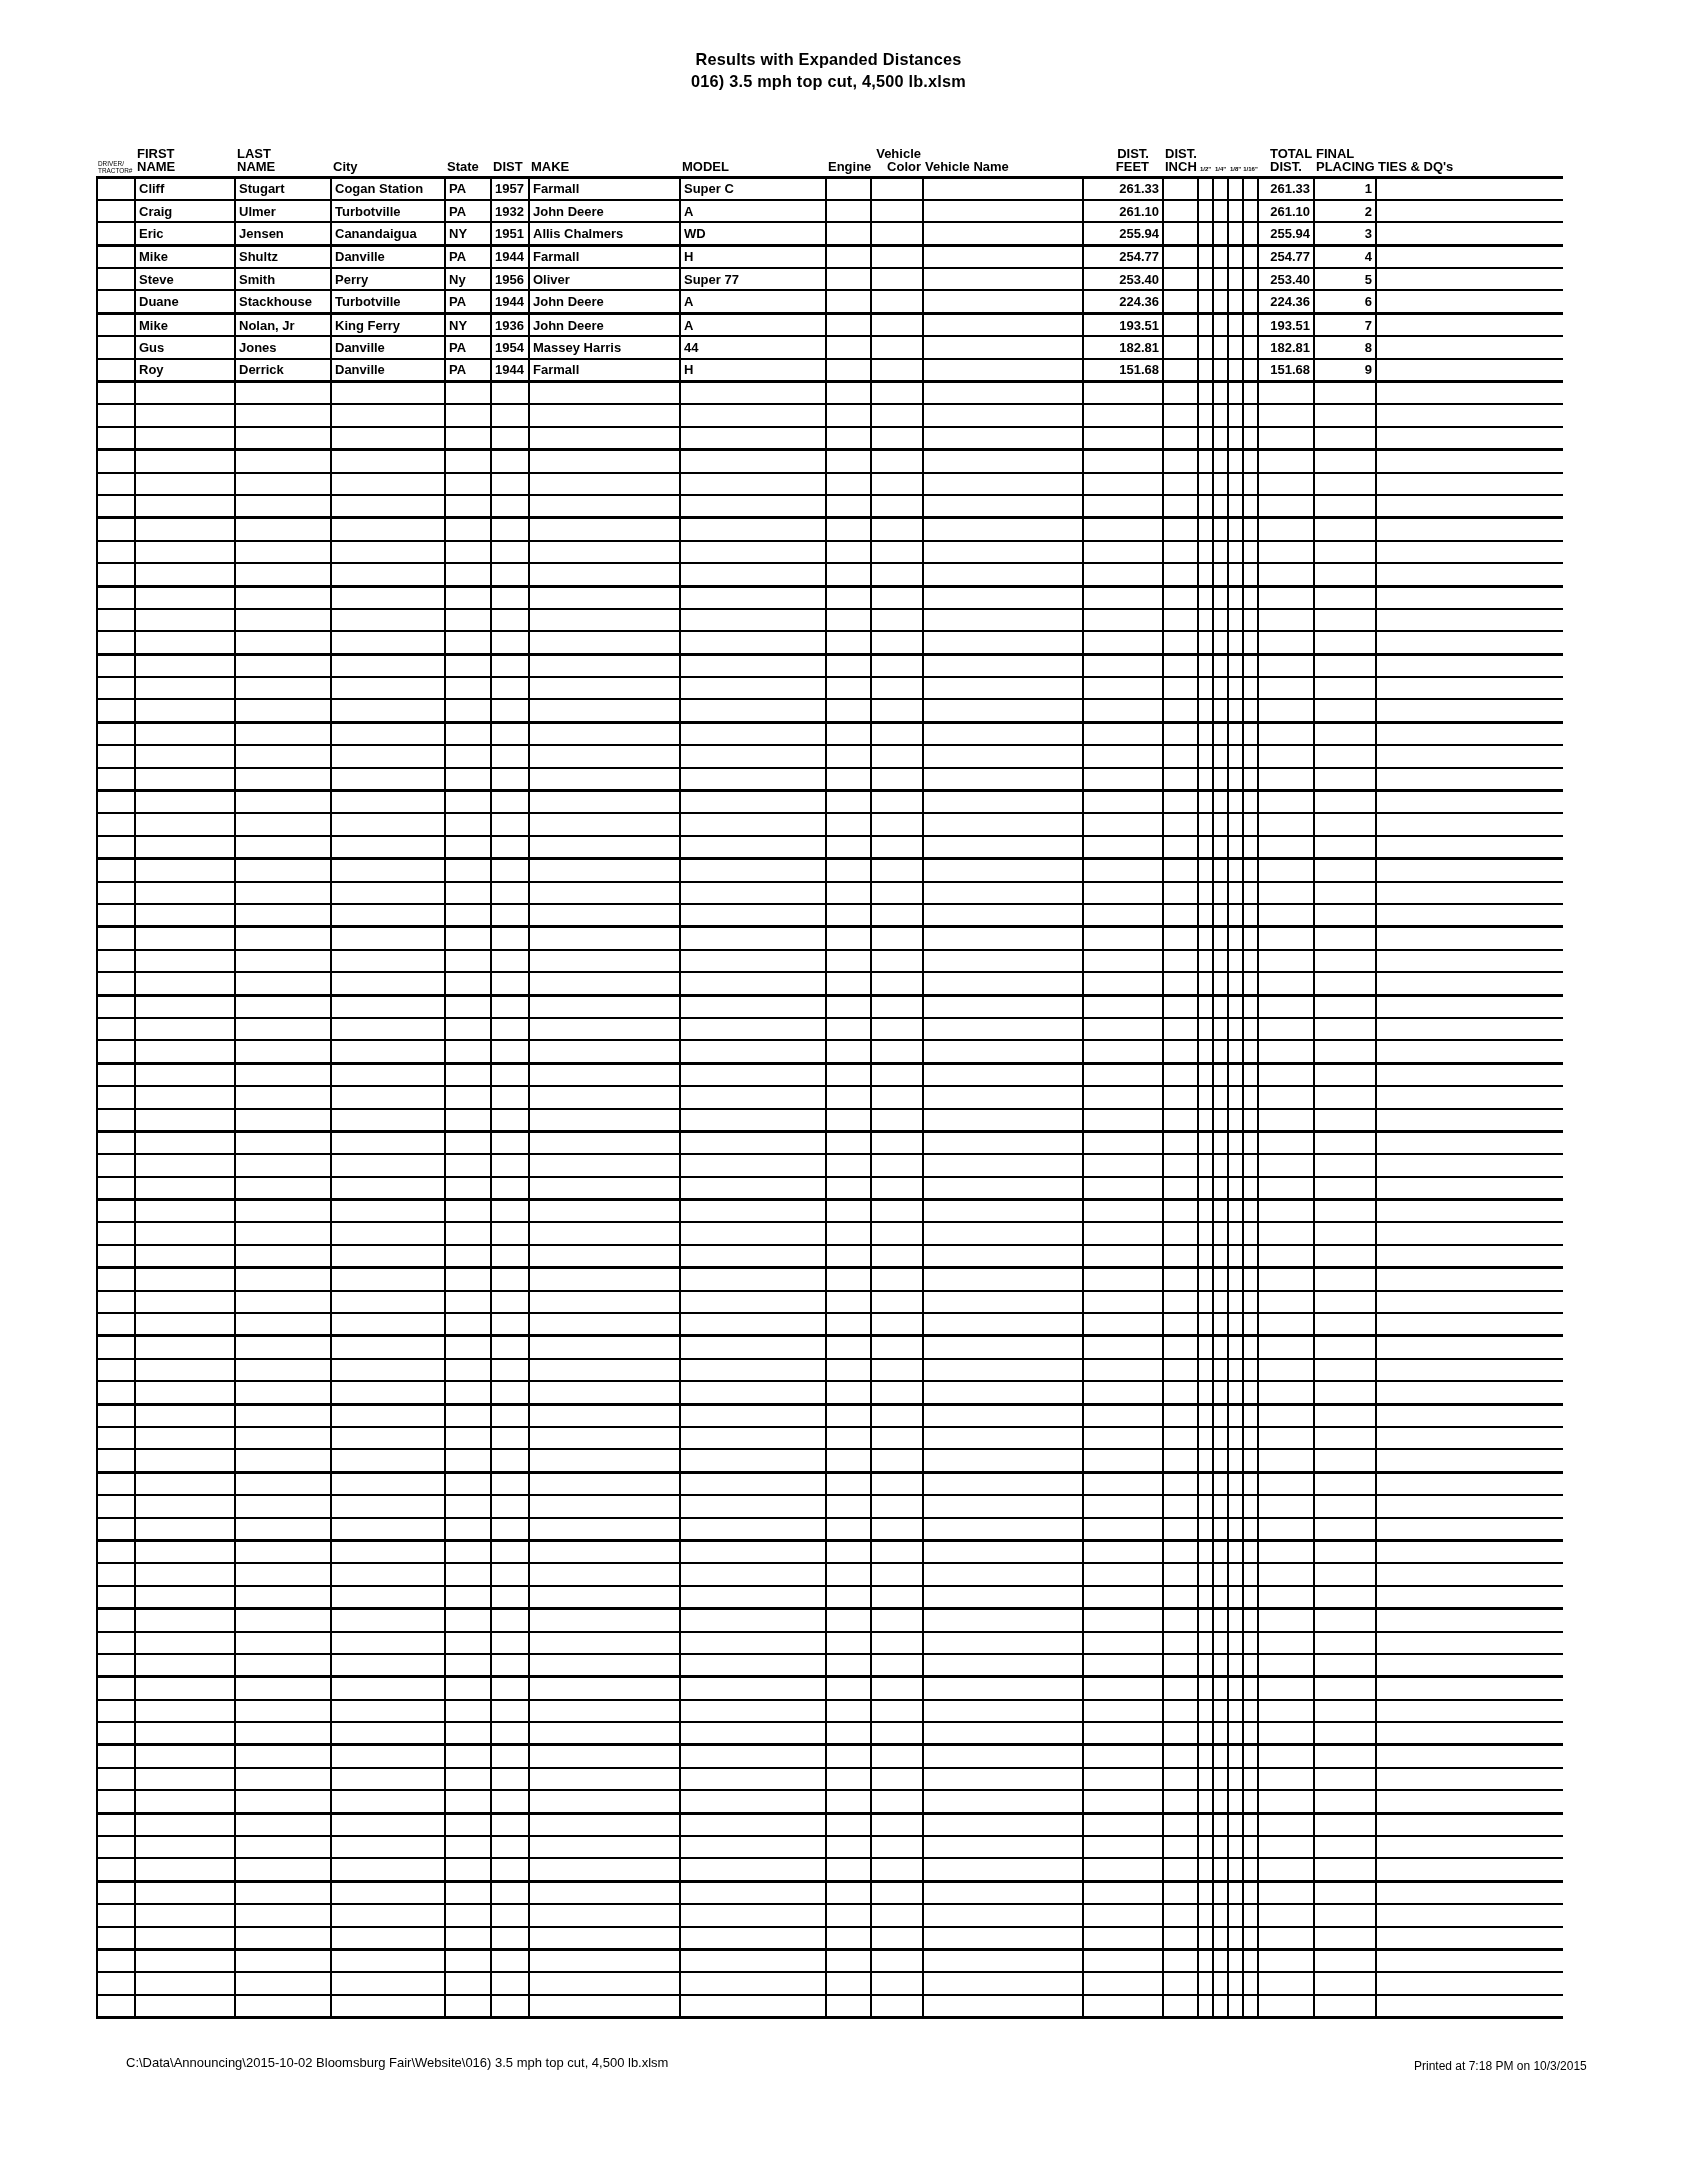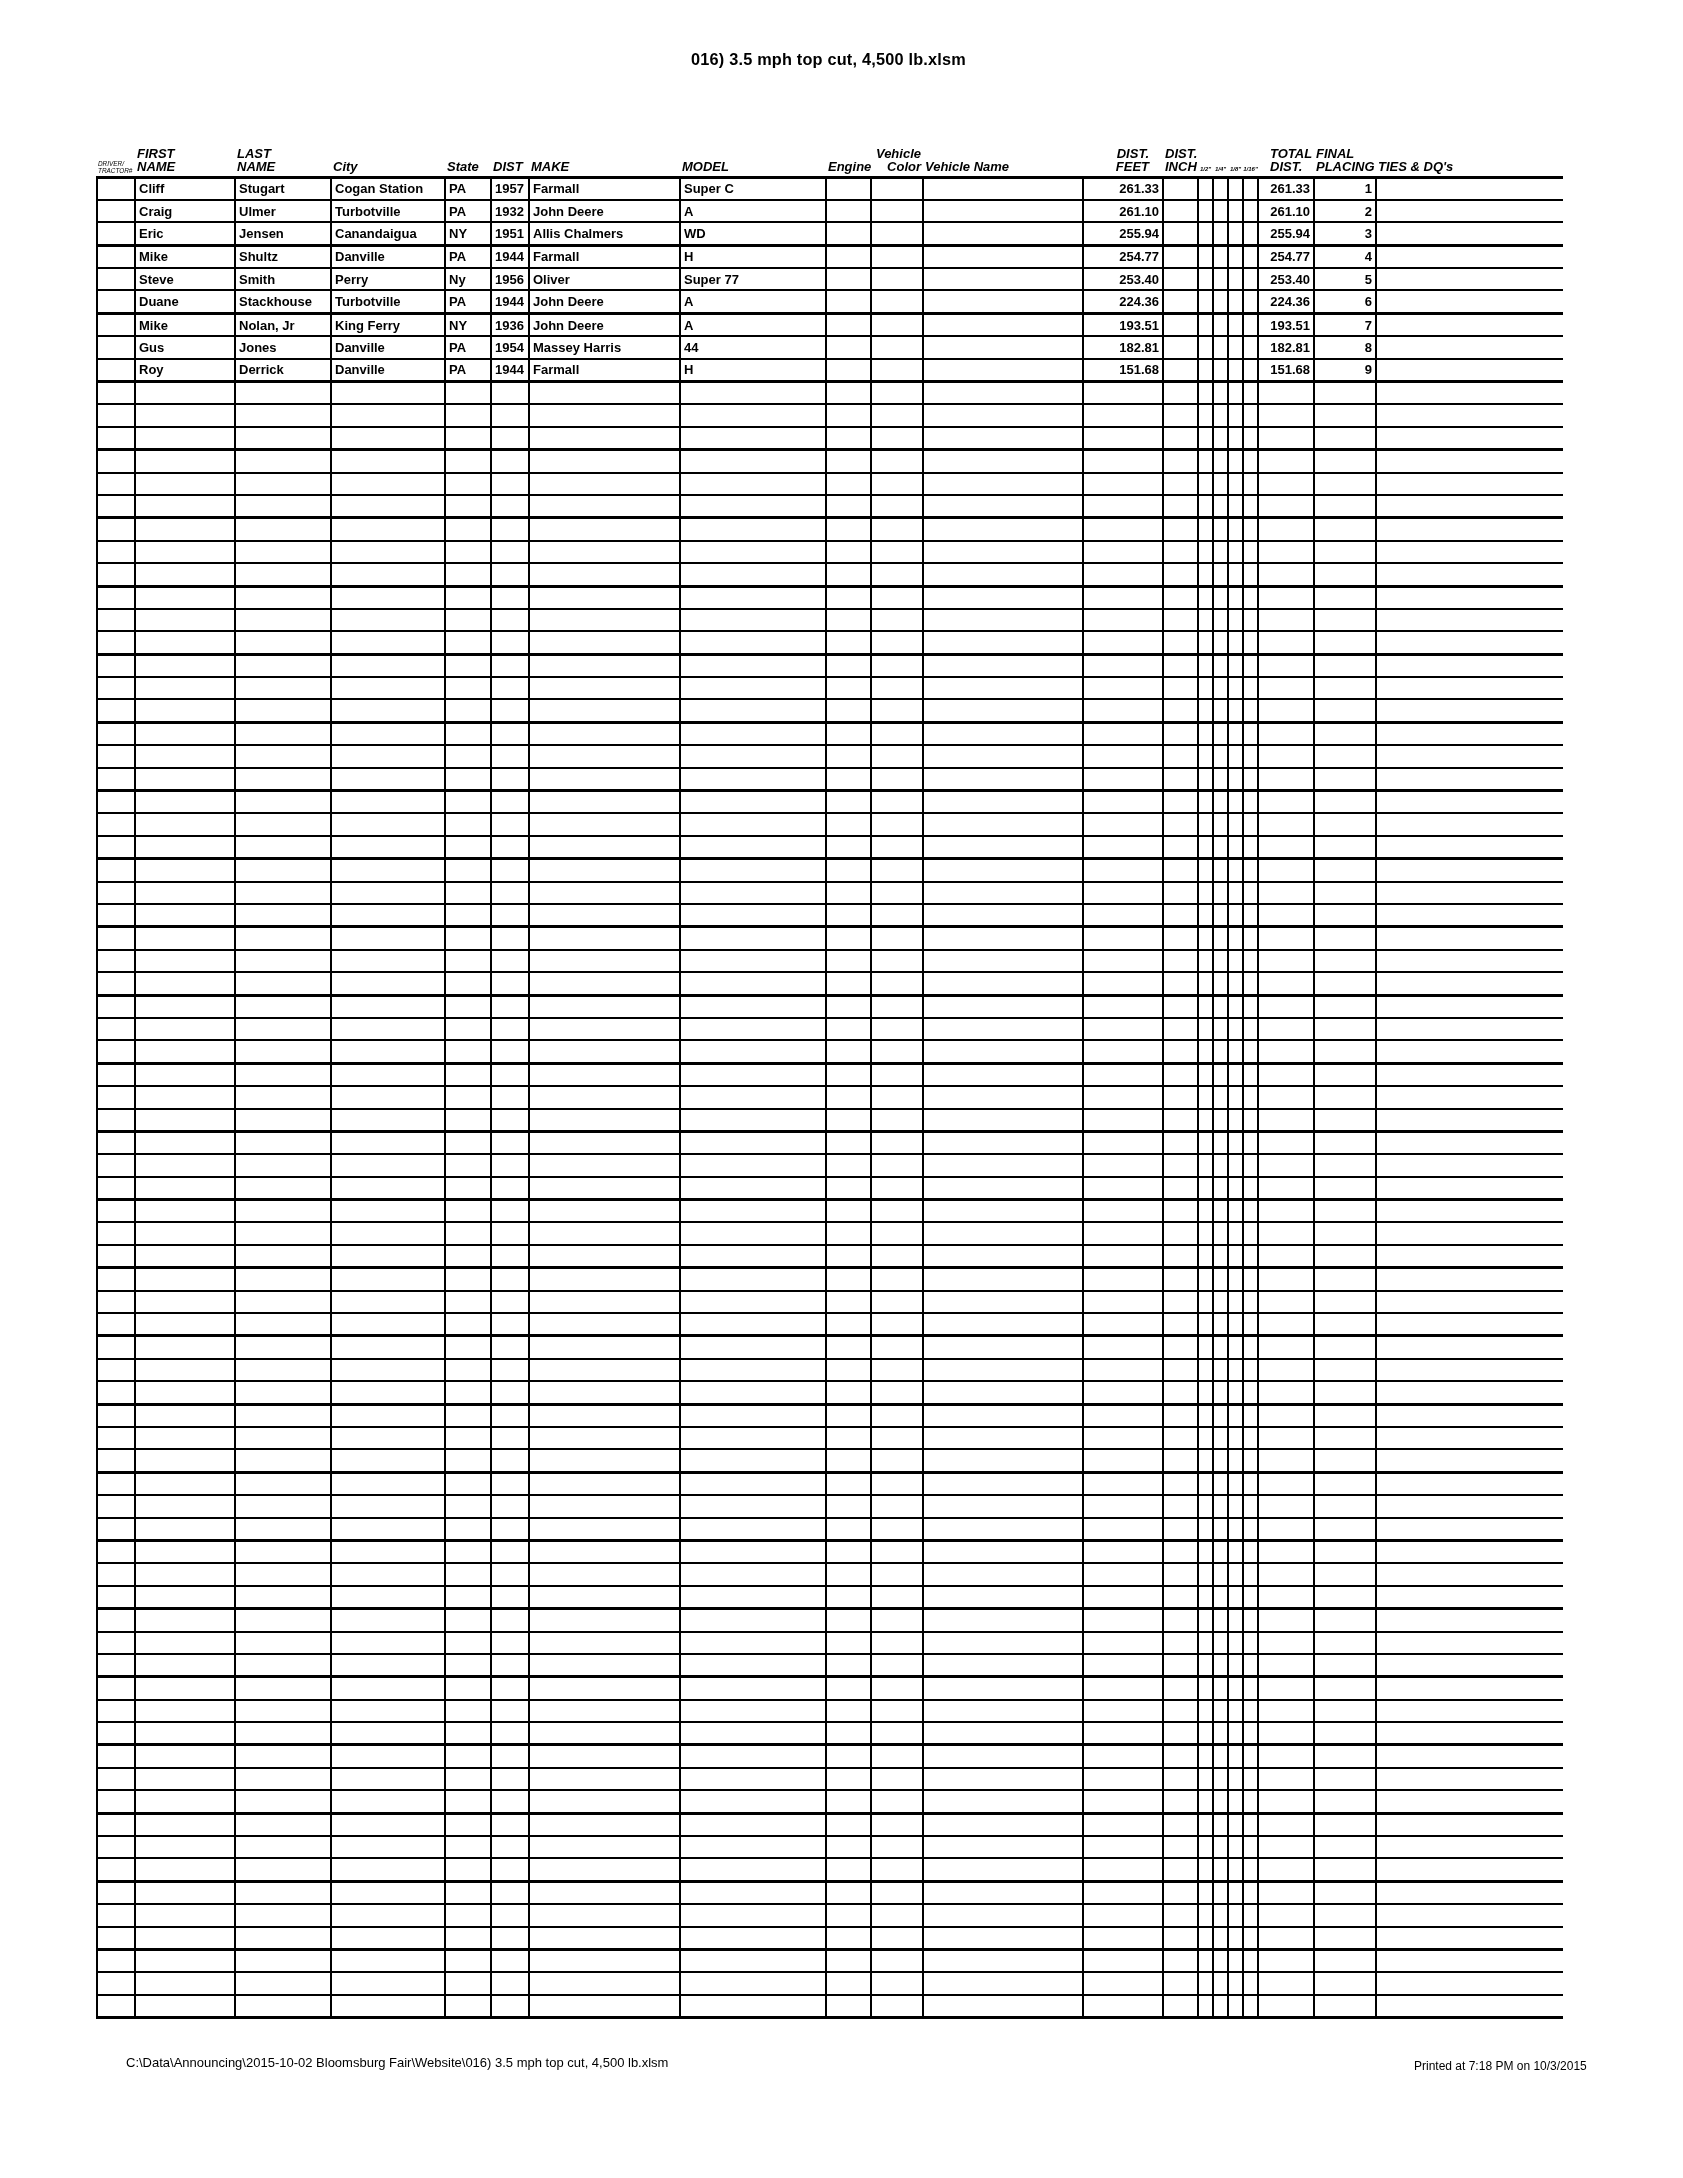--- a/index.html
+++ b/index.html
@@ -5,39 +5,40 @@
   html,body{margin:0;padding:0;background:#fff;}
   body{width:1683px;height:2178px;position:relative;overflow:hidden;
        font-family:"Liberation Sans",sans-serif;color:#000;}
   .title-block{position:absolute;left:96px;top:48px;width:1465px;text-align:center;}
   .title-line{font-size:16.3px;font-weight:bold;line-height:22px;letter-spacing:0.2px;}
   .sheet-table{position:absolute;left:96px;top:137px;width:1465px;
                border-collapse:collapse;table-layout:fixed;}
   .sheet-table td{overflow:hidden;white-space:nowrap;}
   thead tr{height:40px;border-bottom:3px solid #000;}
   thead td{border:0;vertical-align:bottom;font-weight:bold;font-size:13px;
-           line-height:13.4px;padding:0 0 2px 2px;font-style:italic;}
+           line-height:13.4px;padding:0 0 2px 2px;}
   thead td.hdr-small{font-size:6.4px;line-height:7px;font-weight:normal;padding-left:1px;}
   thead td.hdr-frac{font-size:6px;line-height:7px;font-weight:bold;text-align:center;padding:0 0 3px 0;}
   thead td.hdr-right{text-align:right;padding-right:14px;}
   thead td.hdr-ind{padding-left:12px;}
   thead td.hdr-vc{text-align:right;padding-right:2px;}
   tbody td{border-left:2px solid #000;font-weight:bold;font-size:13px;
            height:20.4px;padding:0 2px 0 3px;vertical-align:middle;}
   tbody td.num{text-align:right;padding-right:3px;}
   tbody tr{border-bottom:2px solid #000;}
   tbody tr.thick{border-bottom-width:3px;}
   tbody tr:last-child{border-bottom-width:3px;}
   .footer-left{position:absolute;left:126px;top:2055px;font-size:13px;}
   .footer-right{position:absolute;left:1414px;top:2059px;font-size:12px;}
 </style>
 </head>
 <body>
 
 <div class="title-block">
+  <div class="title-line">Results with Expanded Distances</div>
   <div class="title-line">016) 3.5 mph top cut, 4,500 lb.xlsm</div>
 </div>
 
 <table class="sheet-table">
   <colgroup>
       <col style="width: 38px;">
       <col style="width: 100px;">
       <col style="width: 96px;">
       <col style="width: 114px;">
       <col style="width: 46px;">

